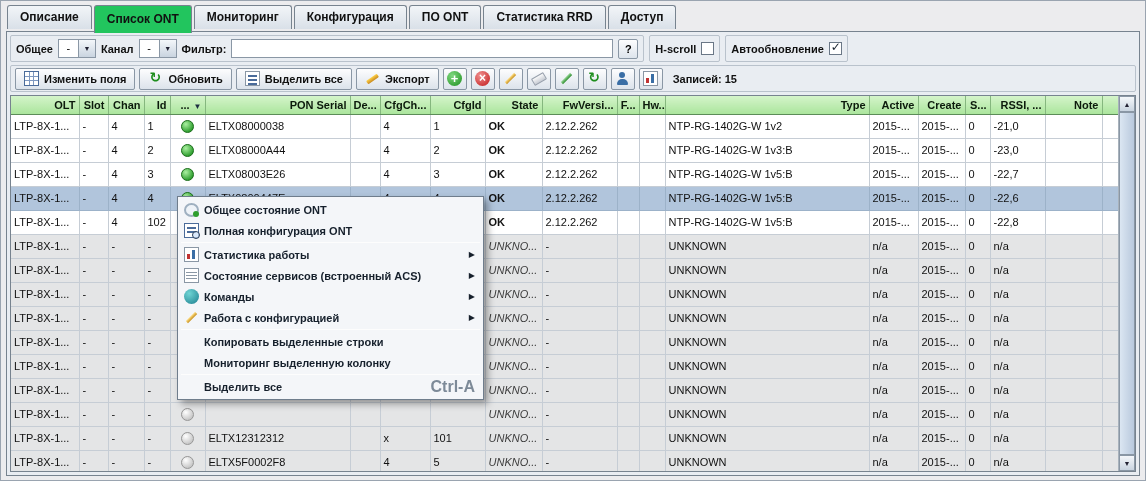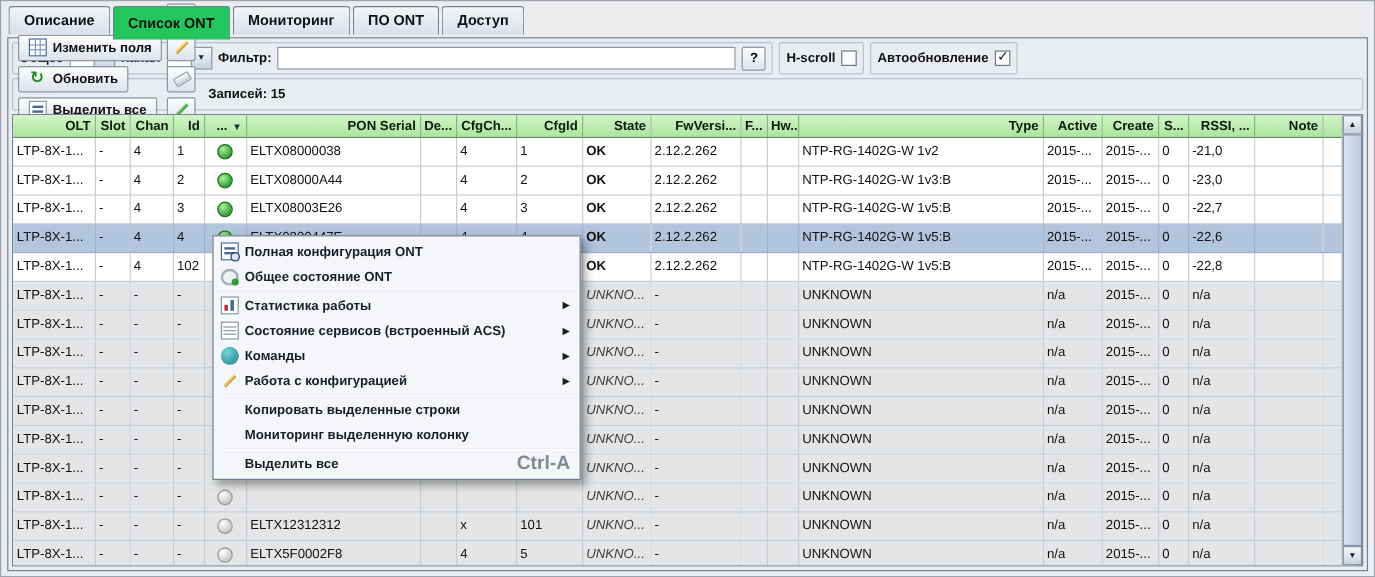--- a/index.html
+++ b/index.html
@@ -30,21 +30,21 @@
   .filter-input { width:382px; height:19px; border:1px solid #8a97a5; background:#fff; font-size:11px; padding:0 3px;
                   font-family:"Liberation Sans","DejaVu Sans",sans-serif; }
   .help-btn { width:20px; height:20px; background:linear-gradient(#fdfdfe,#dde4ec); border:1px solid #8a97a5;
               border-radius:2px; font-weight:bold; font-size:11px; cursor:default; }
   .checkbox { width:13px; height:13px; background:#fff; border:1px solid #6a7786; display:inline-block; position:relative; }
   .checkbox.checked::before { content:"✓"; position:absolute; left:1px; top:-3px; font-size:12px; font-weight:bold; color:#16202c; }
 
   
   .toolbar2 { height:27px; display:flex; align-items:center; gap:4px; margin-bottom:3px;
               border:1px solid #b9c2cc; border-radius:2px; padding:0 4px; }
-  .tb-btns, .tb-icons { display:flex; align-items:flex-start; gap:4px;flex-direction:column; }
+  .tb-btns, .tb-icons { display:flex; align-items:flex-start; gap:4px; }
   .btn { display:inline-flex; align-items:center; gap:5px; height:22px; padding:1px 8px;
          background:linear-gradient(#fdfdfe,#dce3eb); border:1px solid #8a97a5; border-radius:2px;
          font-weight:bold; font-size:11px; color:#111; cursor:default;
          font-family:"Liberation Sans","DejaVu Sans",sans-serif; }
   .btn.icon-btn { width:24px; padding:1px; justify-content:center; }
   .records { font-size:11px; font-weight:bold; margin-left:6px; color:#111; white-space:nowrap; }
 
   
   .icon { width:15px; height:15px; position:relative; display:inline-block; flex:0 0 15px; }
   .fields-icon { border:1px solid #4a6b9a; background:#fff; }
@@ -122,21 +122,23 @@
   .edit-line-icon::before { content:""; position:absolute; left:1px; top:6px; width:13px; height:3px; background:linear-gradient(#ffe08a,#c9921e); transform:rotate(-45deg); }
 </style>
 </head>
 <body>
 
 <div class="app">
   <div class="tab-bar">
       <div class="tab">Описание</div>
       <div class="tab active">Список ONT</div>
       <div class="tab">Мониторинг</div>
+      <div class="tab">Конфигурация</div>
       <div class="tab">ПО ONT</div>
+      <div class="tab">Статистика RRD</div>
       <div class="tab">Доступ</div>
     </div>
 
   <div class="panel">
 
     <div class="filter-row">
       <div class="tb-group">
         <span class="lbl">Общее</span>
         <span class="combo">
           <span class="combo-val">-</span>
@@ -602,26 +604,26 @@
         <div class="sb-btn sb-down">
             <span>▼</span>
           </div>
       </div>
     </div>
 
   </div>
 
   <div class="context-menu">
       <div class="menu-item">
+        <span class="mi overview-icon"></span>
+        <span class="menu-label">Общее состояние ONT</span>
+      </div>
+      <div class="menu-item">
         <span class="mi full-config-icon"></span>
         <span class="menu-label">Полная конфигурация ONT</span>
-      </div>
-      <div class="menu-item">
-        <span class="mi overview-icon"></span>
-        <span class="menu-label">Общее состояние ONT</span>
       </div>
       <div class="menu-sep"></div>
       <div class="menu-item">
         <span class="mi stats-icon"></span>
         <span class="menu-label">Статистика работы</span>
         <span class="menu-arrow">▶</span>
       </div>
       <div class="menu-item">
         <span class="mi services-icon"></span>
         <span class="menu-label">Состояние сервисов (встроенный ACS)</span>

